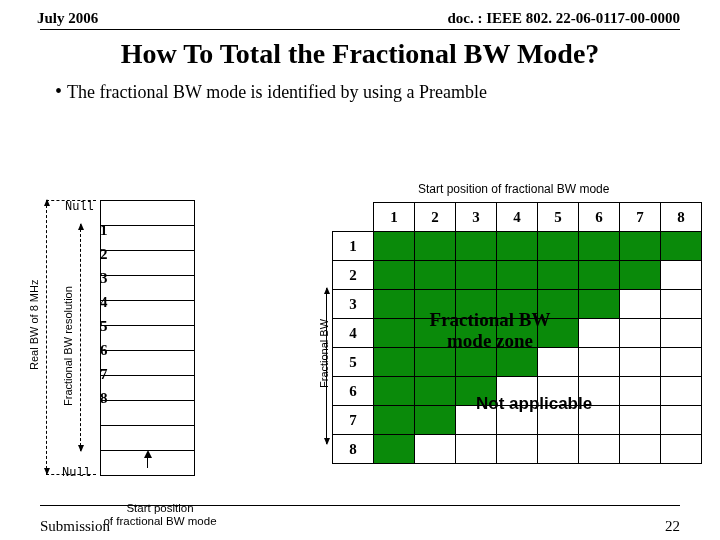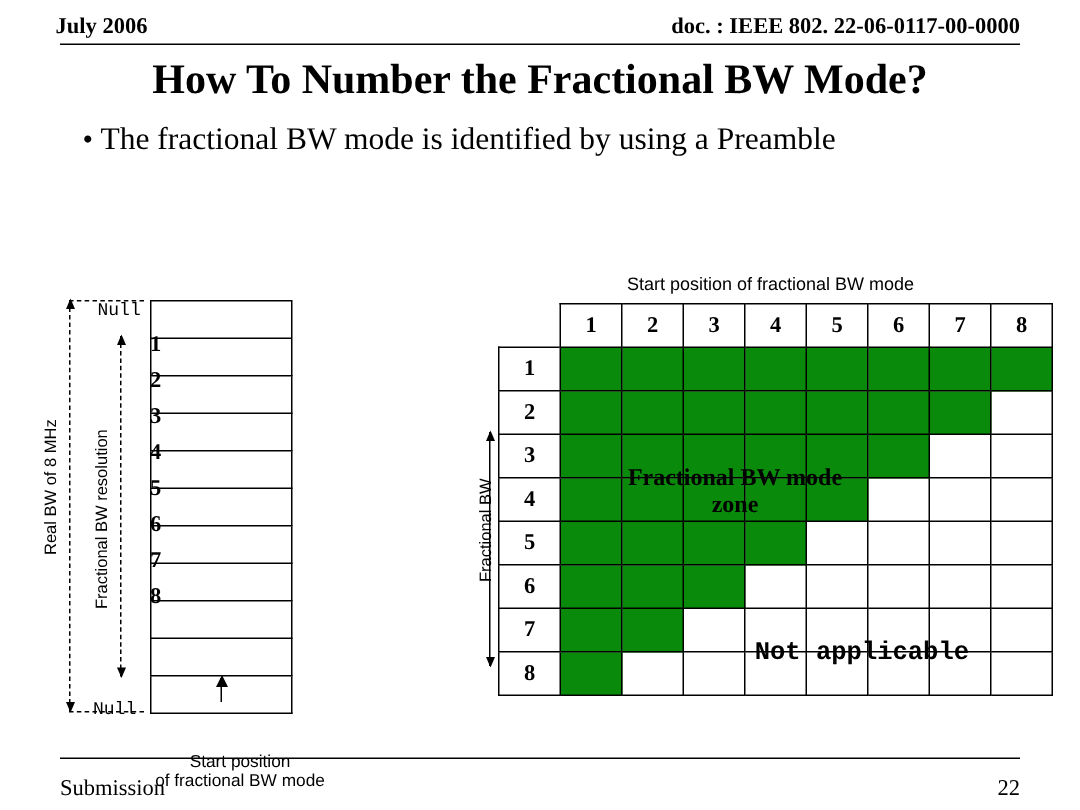--- a/index.html
+++ b/index.html
@@ -25,21 +25,21 @@
     border-top: 1.5px solid black;
   }
   .title {
     text-align: center;
     font-size: 28px;
     font-weight: bold;
     margin: 8px 0 10px 0;
   }
   .bullets {
     margin: 0 55px 6px 55px;
-    font-size: 21px;
+    font-size: 18px;
   }
   .bullet { margin: 2px 0; }
   .bullet::before { content: "• "; font-size: 20px; }
   .content { position: absolute; left: 0; top: 170px; width: 720px; }
   
   .left-diagram { position: absolute; left: 100px; top: 30px; }
   .ladder {
     width: 95px;
     display: flex;
     flex-direction: column;
@@ -105,26 +105,26 @@
   .matrix td {
     width: 38px; height: 26px; text-align: center;
     font-family: "Times New Roman", serif; font-size: 15px; font-weight: bold;
     border: 1.5px solid black;
   }
   .g { background: #0a8a0a; }
   .noborder { border: none !important; }
   .matrix-overlay-zone {
     position: absolute; left: 410px; top: 140px;
     font-weight: bold; font-family: "Times New Roman", serif;
-    font-size: 16px; text-align: center; width: 160px; line-height:1.1;
+    font-size: 19px; text-align: center; width: 160px; line-height:1.1;
   }
   .matrix-overlay-na {
-    position: absolute; left: 476px; top: 256px;
-    font-weight: bold; font-family: Liberation Mono, monospace;
-    font-size: 17px; width: 170px; text-align:right;
+    position: absolute; left: 476px; top: 224px;
+    font-weight: bold; font-family: Liberation Sans, sans-serif;
+    font-size: 17px; width: 170px; text-align:left;
   }
   
   .frac-bw-label {
     position:absolute; left: 318px; top: 218px;
     transform: rotate(-90deg); transform-origin: left top;
     font-family: Arial, sans-serif; font-size: 11px; white-space: nowrap;
   }
   .frac-bw-bar {
     position:absolute; left: 326px; top: 118px; height: 156px; width: 0; border-left: 1px solid black;
   }
@@ -140,21 +140,21 @@
 </style>
 </head>
 <body>
 
 <div class="header">
   <span>July 2006</span>
   <span>doc. : IEEE 802. 22-06-0117-00-0000</span>
 </div>
 <hr class="header-rule">
 
-<div class="title">How To Number the Fractional BW Mode?</div>
+<div class="title">How To Total the Fractional BW Mode?</div>
 
 <div class="bullets">
   <div class="bullet">The fractional BW mode is identified by using a Preamble</div>
 </div>
 
 <div class="content">
 
   <div class="null-top null-label">Null</div>
   <div class="null-bot null-label">Null</div>
 

